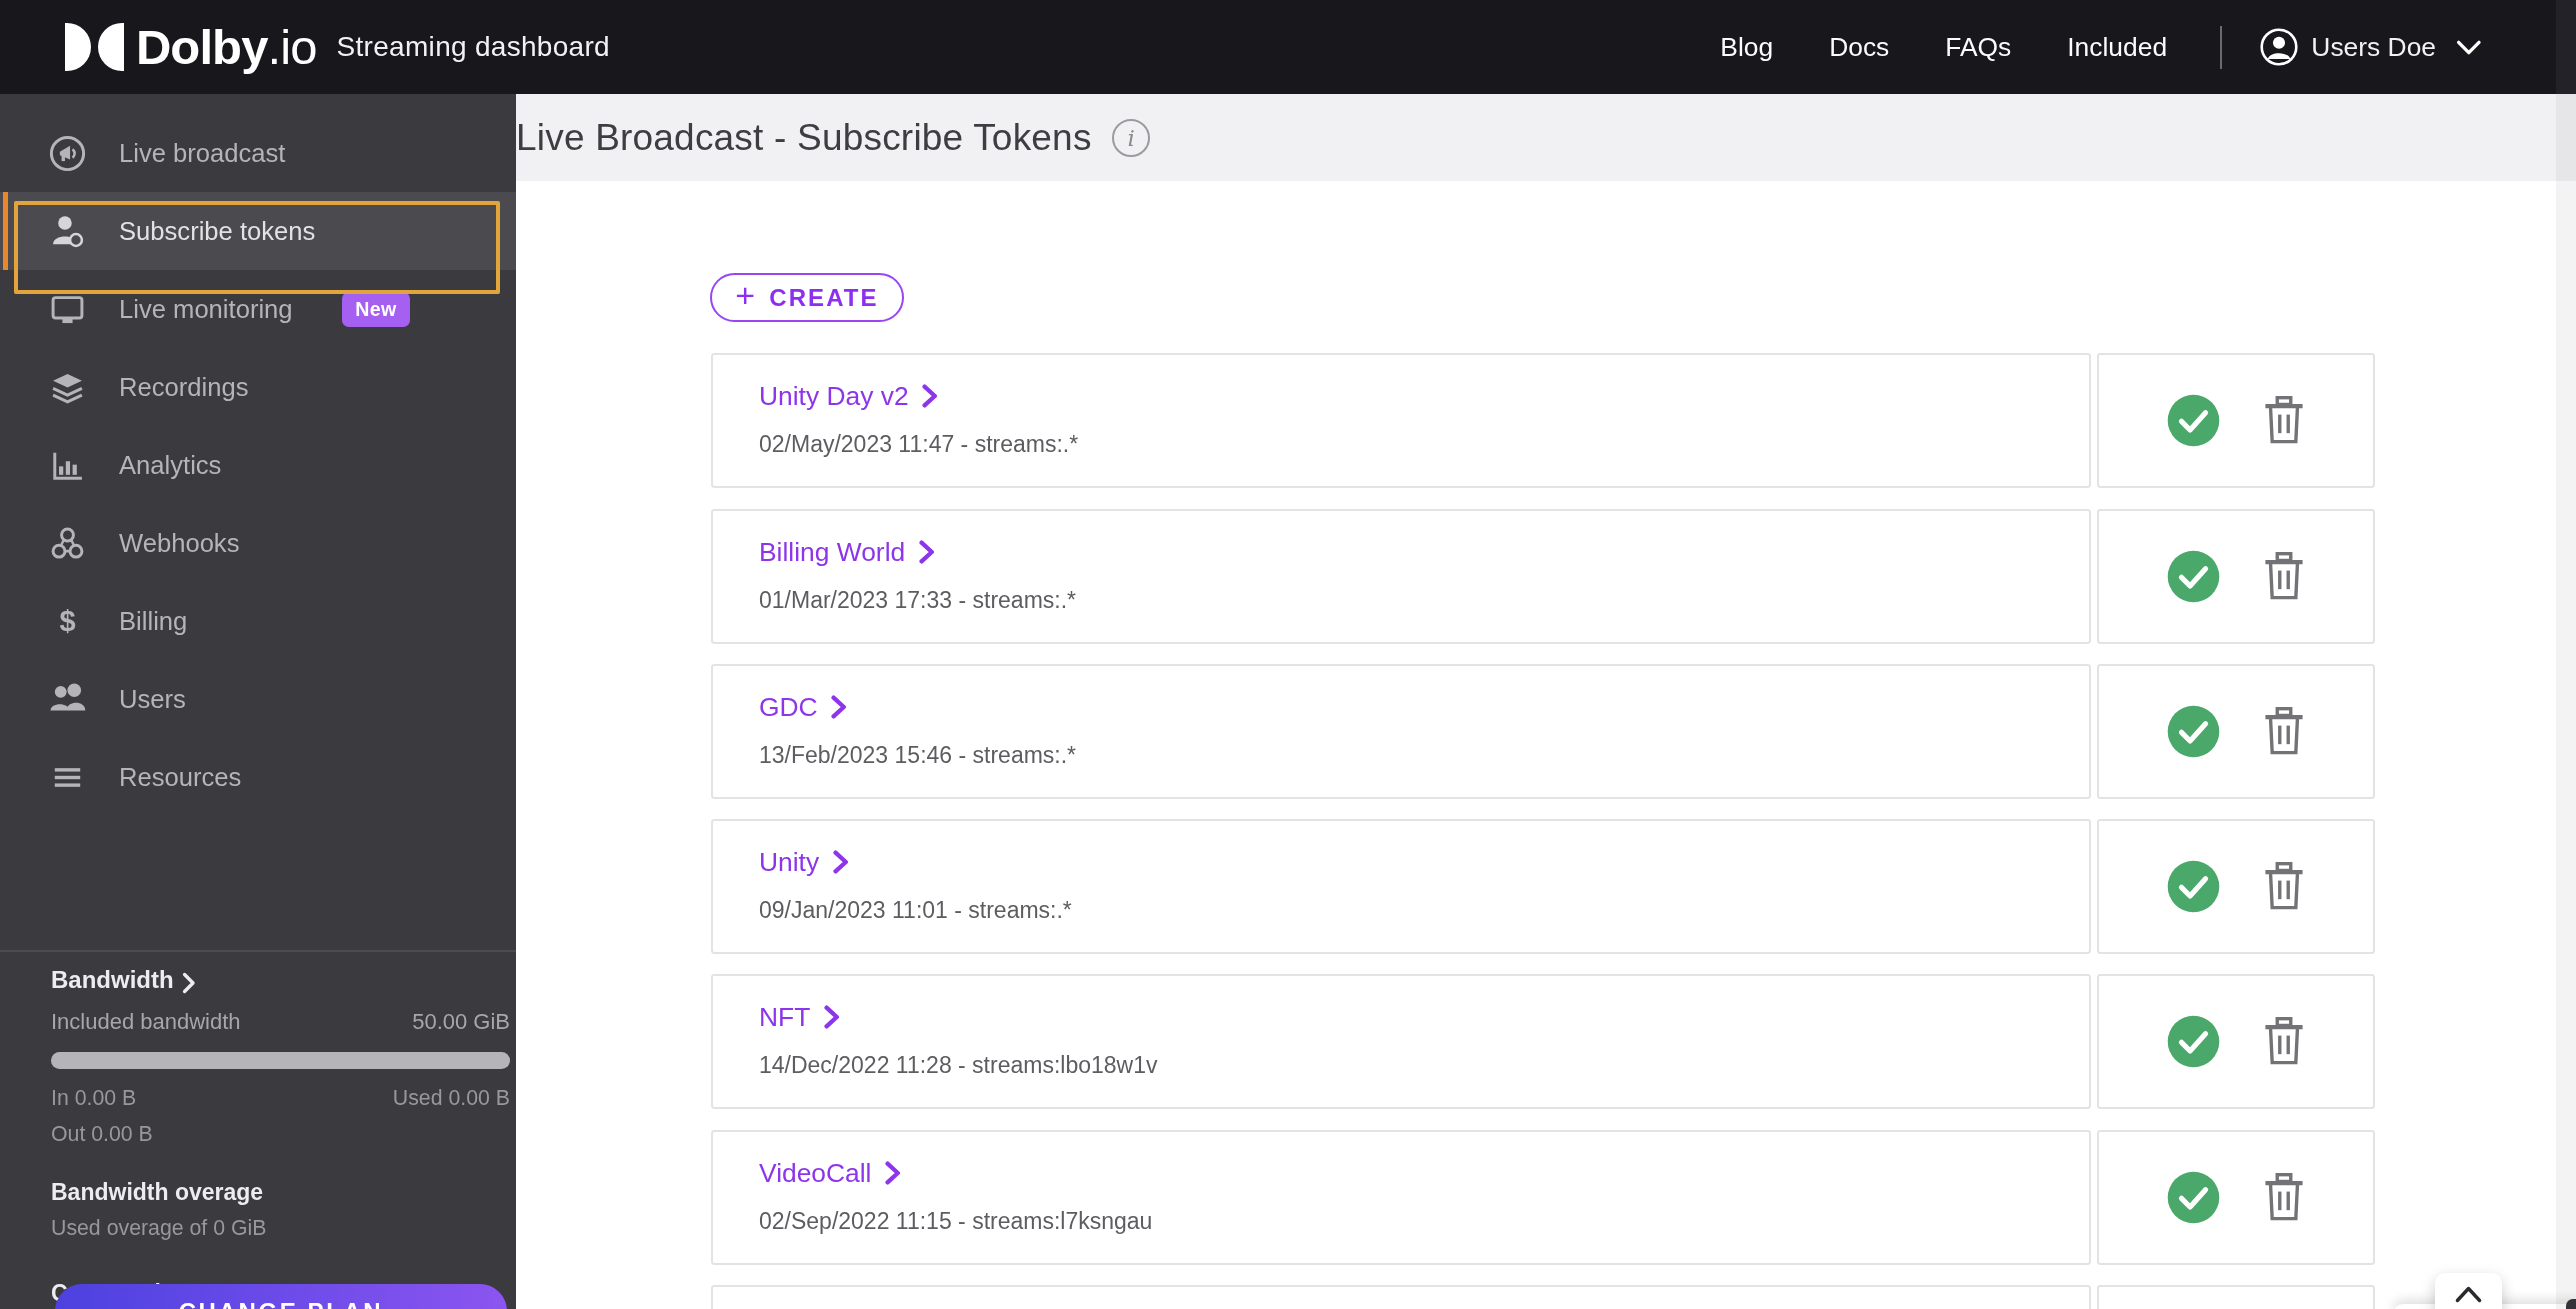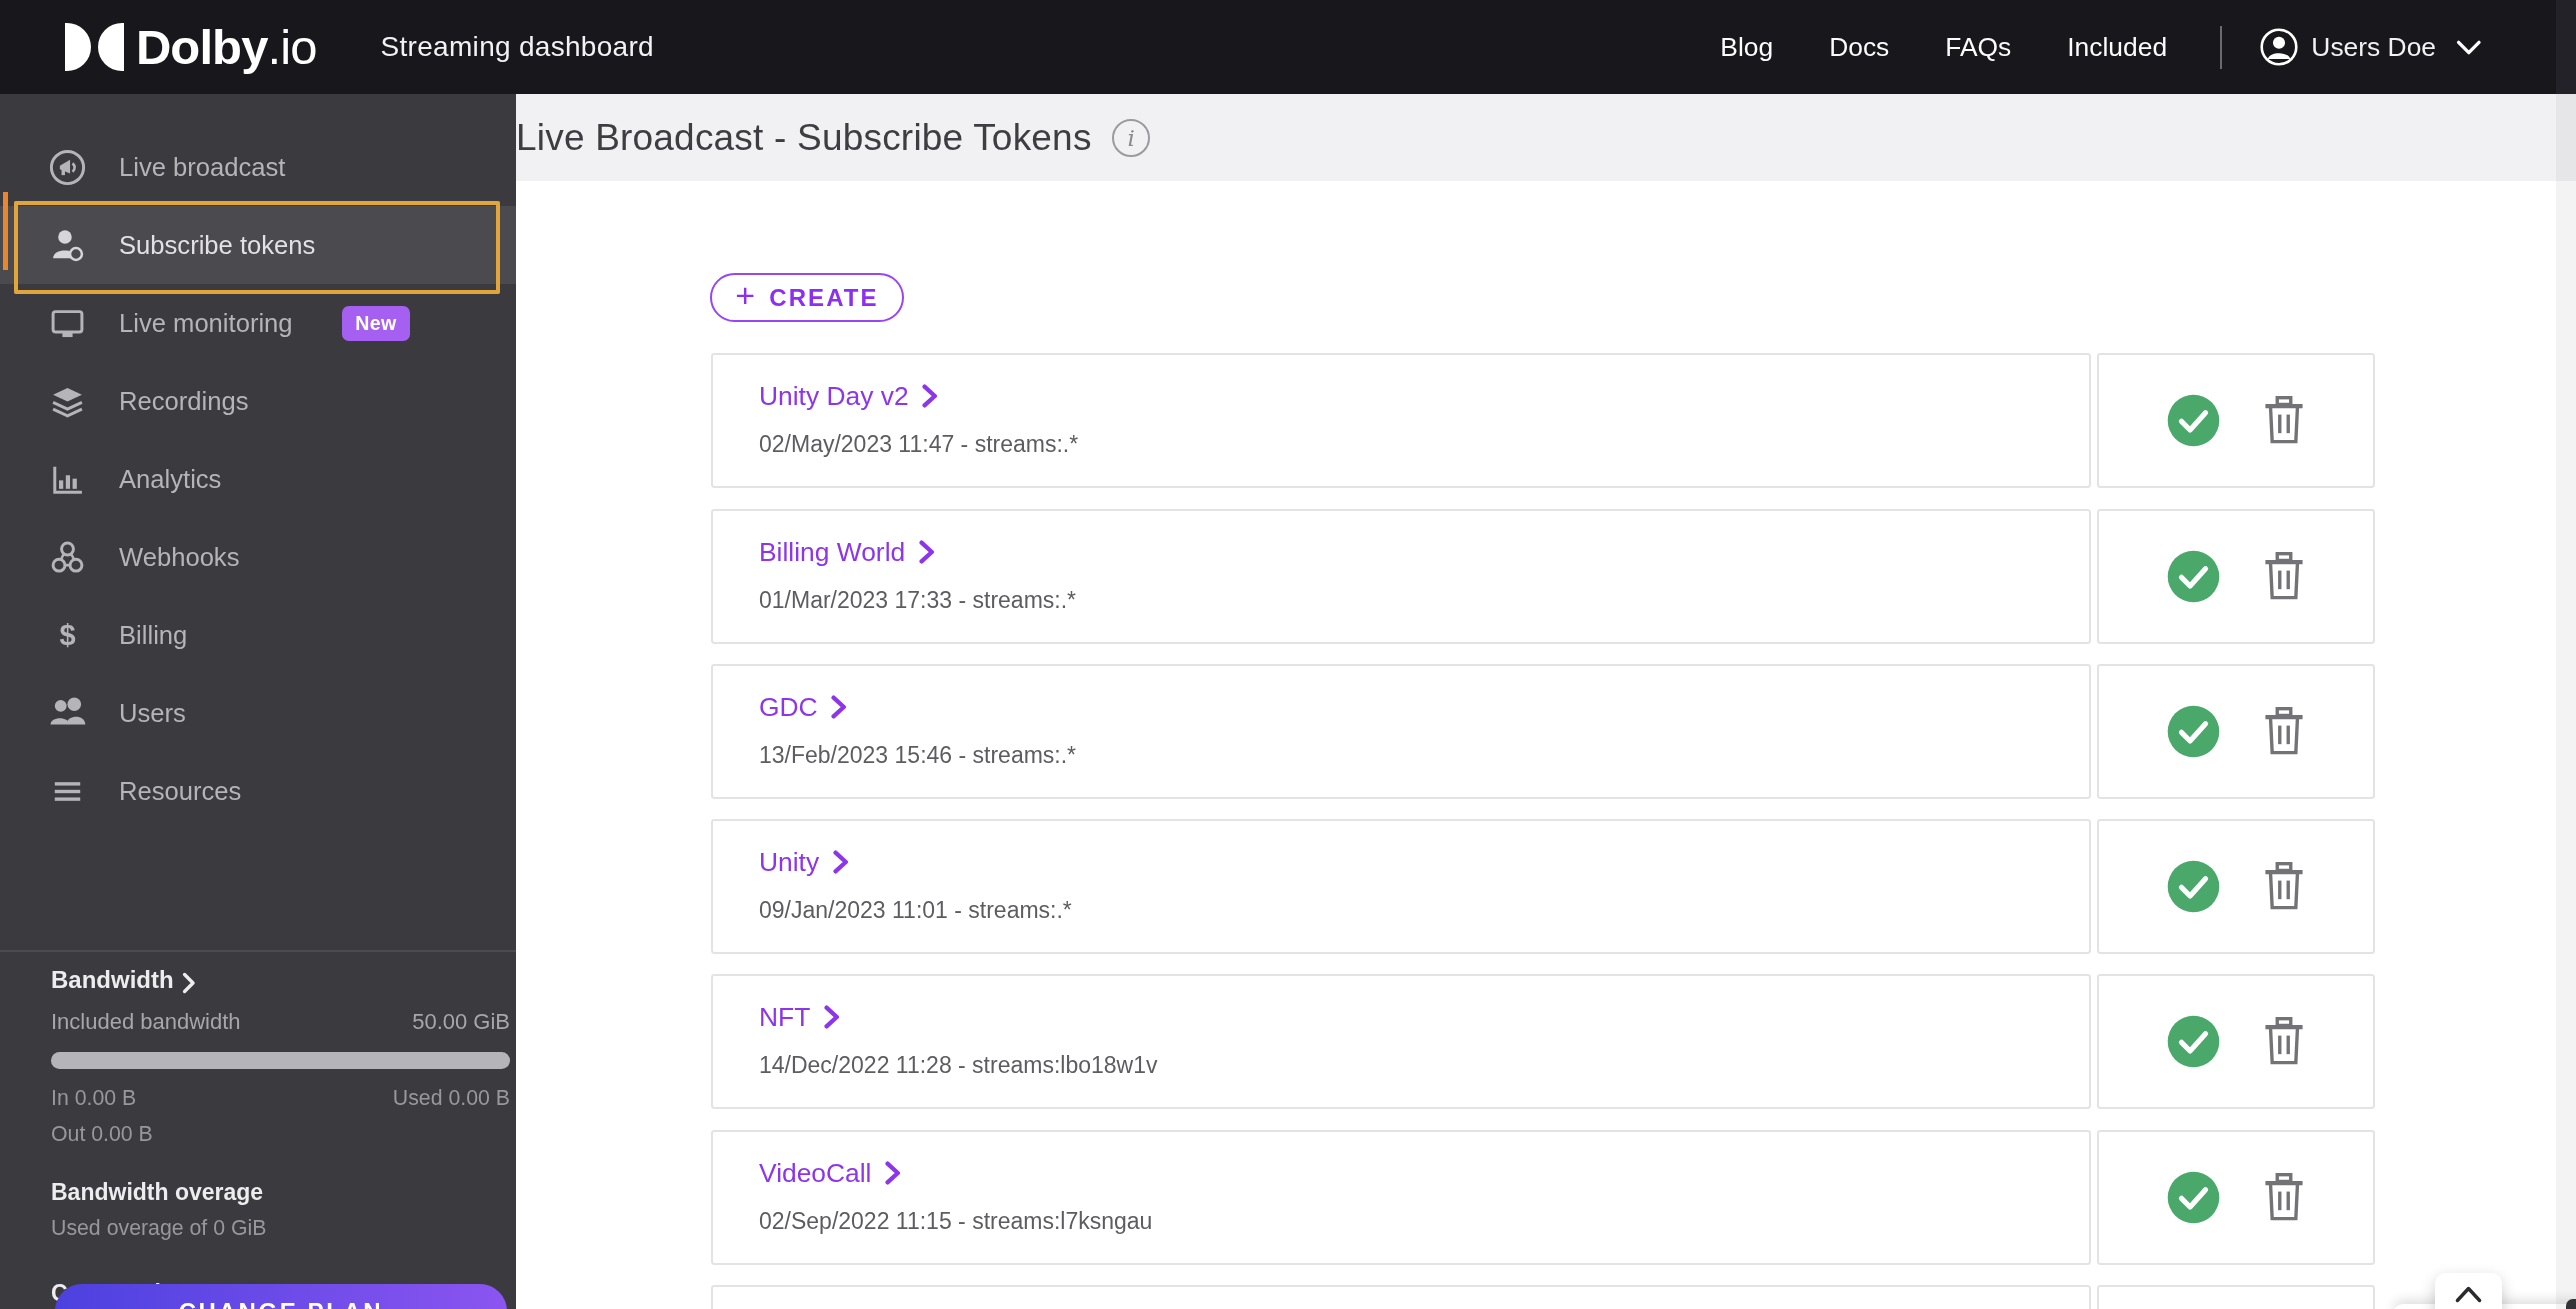--- a/index.html
+++ b/index.html
@@ -13,32 +13,32 @@
     position:absolute;left:0;top:0;width:2576px;height:94px;
     background:#18171c;display:flex;align-items:center;z-index:30;
   }
   .logo-wrap{display:flex;align-items:center;margin-left:41px;padding-left:24px;}
   .dshape{width:25.6px;height:48px;background:#fff;}
   .dshape.left{border-radius:0 25.6px 25.6px 0;}
   .dshape.right{border-radius:25.6px 0 0 25.6px;margin-left:7.7px;}
   .logo-text{margin-left:12px;color:#fff;font-size:49px;letter-spacing:-0.9px;display:flex;align-items:baseline;}
   .logo-bold{font-weight:700;}
   .logo-light{font-weight:300;}
-  .app-title{color:#f2f1f4;font-size:28px;font-weight:500;margin-left:64px;letter-spacing:0.3px;}
+  .app-title{color:#f2f1f4;font-size:28px;font-weight:500;margin-left:20px;letter-spacing:0.3px;}
   .header-right{margin-left:auto;display:flex;align-items:center;margin-right:94px;}
   .nav-link{color:#fcfbfd;font-size:26.4px;font-weight:400;margin-left:56px;cursor:pointer;}
   .header-divider{width:1.7px;height:43px;background:#6b6a6f;margin:0 38px 0 53px;}
   .user-chip{display:flex;align-items:center;gap:13.6px;cursor:pointer;}
   .user-name{color:#f2f1f4;font-size:26.4px;}
   
   .sidebar{
     position:absolute;left:0;top:94px;width:516px;height:1215px;
     background:#3b3a3e;z-index:20;overflow:hidden;
   }
-  .side-nav{position:absolute;top:34px;left:0;right:0;}
+  .side-nav{position:absolute;top:20px;left:0;right:0;}
   .side-item{
     height:78px;display:flex;align-items:center;padding-left:48px;gap:32px;
     color:#b5b4b8;font-size:25.6px;cursor:pointer;position:relative;
   }
   .side-item .icn{width:39px;display:flex;justify-content:center;flex:none;}
   .side-item.active{background:#4b4a4f;color:#e2e1e5;}
   .active-outline{
     position:absolute;left:13.6px;top:107px;width:478px;height:85px;
     border:4.3px solid #e2a53c;border-radius:1.7px;pointer-events:none;z-index:5;
   }

